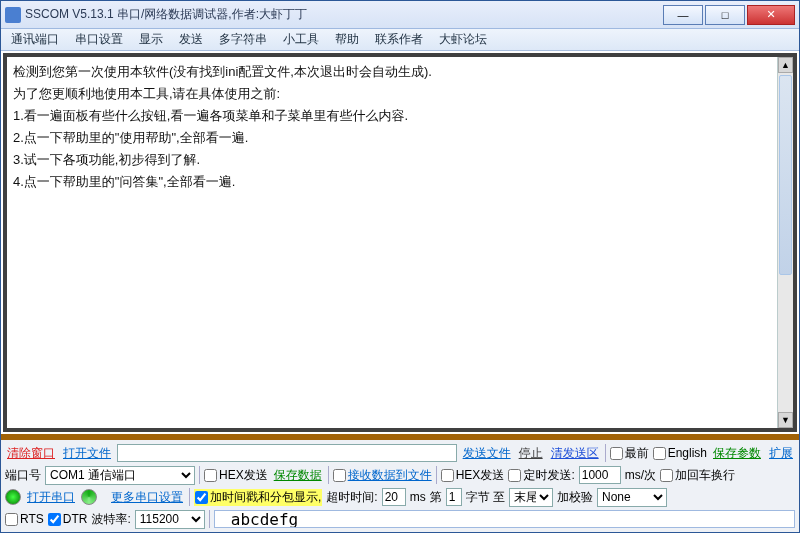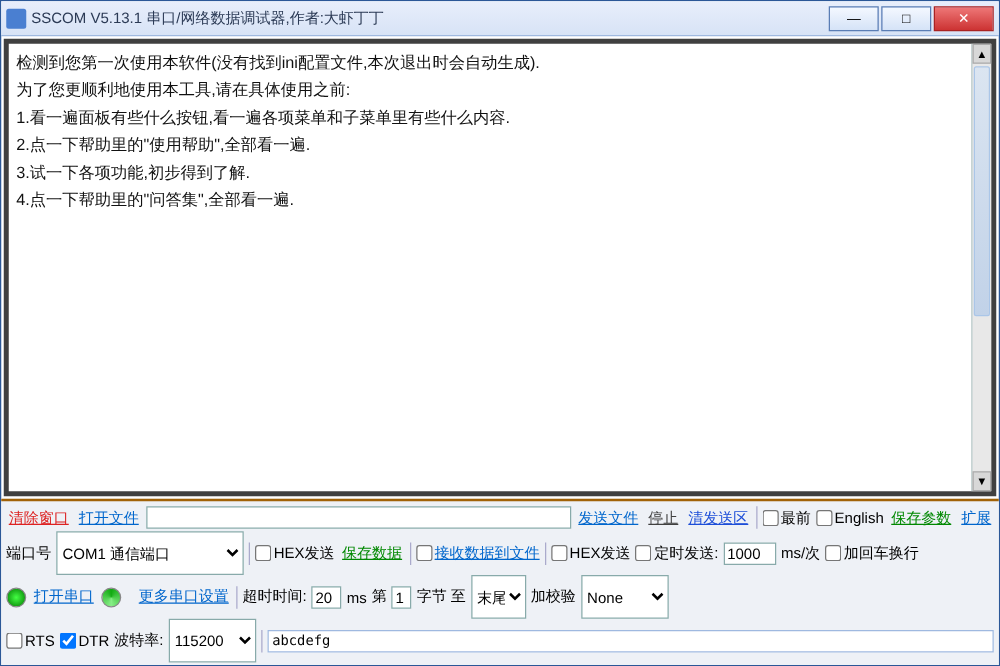--- a/index.html
+++ b/index.html
@@ -12,50 +12,61 @@
 .winbtn { width: 40px; height: 20px; border: 1px solid #5a7db5; background: linear-gradient(#f4f8ff,#d5e3f7); font-size: 11px; display: flex; align-items: center; justify-content: center; cursor: pointer; }
 .winbtn.close { background: linear-gradient(#e77,#c33); color: #fff; border-color: #a22; width: 48px; }
 .menubar { height: 22px; background: linear-gradient(#eef4fc,#dde8f7); border-bottom: 1px solid #a8bede; display: flex; align-items: center; padding: 0 4px; gap: 4px; }
 .menuitem { padding: 2px 6px; font-size: 12px; color: #234; cursor: pointer; }
 .main { flex: 1; display: flex; border: 4px solid #404040; margin: 2px; overflow: hidden; }
 .output { flex: 1; padding: 4px 6px; font-size: 13px; color: #111; line-height: 1.7; overflow: auto; white-space: pre-wrap; }
 .scrollbar { width: 16px; background: #e8e8e8; border-left: 1px solid #bcc; position: relative; }
 .scr-up, .scr-down { height: 16px; background: #d8d8d8; border: 1px solid #aaa; font-size: 9px; text-align: center; line-height: 14px; cursor: pointer; }
 .scr-down { position: absolute; bottom: 0; left: 0; right: 0; }
 .thumb { position: absolute; left: 1px; right: 1px; top: 18px; height: 200px; background: linear-gradient(#dbe5f1,#c1d2e8); border: 1px solid #9fb; border-color: #aac6e8; border-radius: 2px; }
-.panel { background: #eef1f6; border-top: 2px solid #a16207; padding: 2px 4px; }
+.panel { background: #eef1f6; border-top: 6px solid #a16207; padding: 2px 4px; }
 .row { display: flex; align-items: center; gap: 4px; min-height: 22px; }
 .link { color: #06c; text-decoration: underline; cursor: pointer; padding: 0 2px; }
 input[type=text] { border: 1px solid #8aa; height: 18px; padding: 0 2px; font-size: 12px; }
-select { border: 1px solid #8aa; height: 35px; font-size: 12px; background: #fff; }
+select { border: 1px solid #8aa; height: 19px; font-size: 12px; background: #fff; }
 .chk { display: inline-flex; align-items: center; gap: 2px; font-size: 12px; }
 .chk input { margin: 0; }
 .hl { background: #ffff66; padding: 0 1px; }
 .small-icon { width: 16px; height: 16px; border: 1px solid #888; border-radius: 8px; display: inline-block; }
 .i-rec { background: radial-gradient(#4f4,#070); }
 .i-ref { background: conic-gradient(#1a1,#8e8,#1a1); }
 .sep { width: 1px; height: 18px; background: #aac; }
-.txtbox { width: 100%; height: 20px; border: 1px solid #9fb9e0; padding: 1px 3px; font-size: 11px; font-family: monospace; background: #fff; margin-top: 1px; }
+.txtbox { width: 100%; height: 20px; border: 1px solid #9fb9e0; padding: 1px 16px; font-size: 16px; font-family: monospace; background: #fff; margin-top: 1px; }
 .clear-btn { color: #d22; font-weight: normal; }
 </style>
 </head>
 <body>
 
 <div class="window">
 
   <div class="titlebar">
     <div class="icon"></div>
     <div class="title">SSCOM V5.13.1 串口/网络数据调试器,作者:大虾丁丁</div>
     <div class="winbtns">
       <div class="winbtn">—</div>
       <div class="winbtn">□</div>
       <div class="winbtn close">✕</div>
     </div>
   </div>
 
+  <div class="menubar">
+    <span class="menuitem">通讯端口</span>
+    <span class="menuitem">串口设置</span>
+    <span class="menuitem">显示</span>
+    <span class="menuitem">发送</span>
+    <span class="menuitem">多字符串</span>
+    <span class="menuitem">小工具</span>
+    <span class="menuitem">帮助</span>
+    <span class="menuitem">联系作者</span>
+    <span class="menuitem">大虾论坛</span>
+  </div>
 
   <div class="main">
     <div class="output">检测到您第一次使用本软件(没有找到ini配置文件,本次退出时会自动生成).
 为了您更顺利地使用本工具,请在具体使用之前:
 1.看一遍面板有些什么按钮,看一遍各项菜单和子菜单里有些什么内容.
 2.点一下帮助里的"使用帮助",全部看一遍.
 3.试一下各项功能,初步得到了解.
 4.点一下帮助里的"问答集",全部看一遍.</div>
     <div class="scrollbar">
       <div class="scr-up">▲</div>
@@ -117,20 +128,24 @@
         </label>
     </div>
 
     <div class="row">
       <span class="small-icon i-rec"></span>
       <span class="link" style="color:#06c">打开串口</span>
       <span class="small-icon i-ref"></span>
       <span style="flex:0 0 4px"></span>
       <span class="link">更多串口设置</span>
       <span class="sep"></span>
+      <label class="chk hl">
+          <input type="checkbox" checked="" style="">
+          <span>加时间戳和分包显示,</span>
+        </label>
       <span>超时时间:</span>
       <input type="text" style="width: 24px;" value="20">
       <span>ms</span>
       <span>第</span>
       <input type="text" style="width: 16px;" value="1">
       <span>字节 至</span>
       <select style="width:44px"><option>末尾</option></select>
       <span>加校验</span>
       <select style="width:70px"><option>None</option></select>
     </div>

